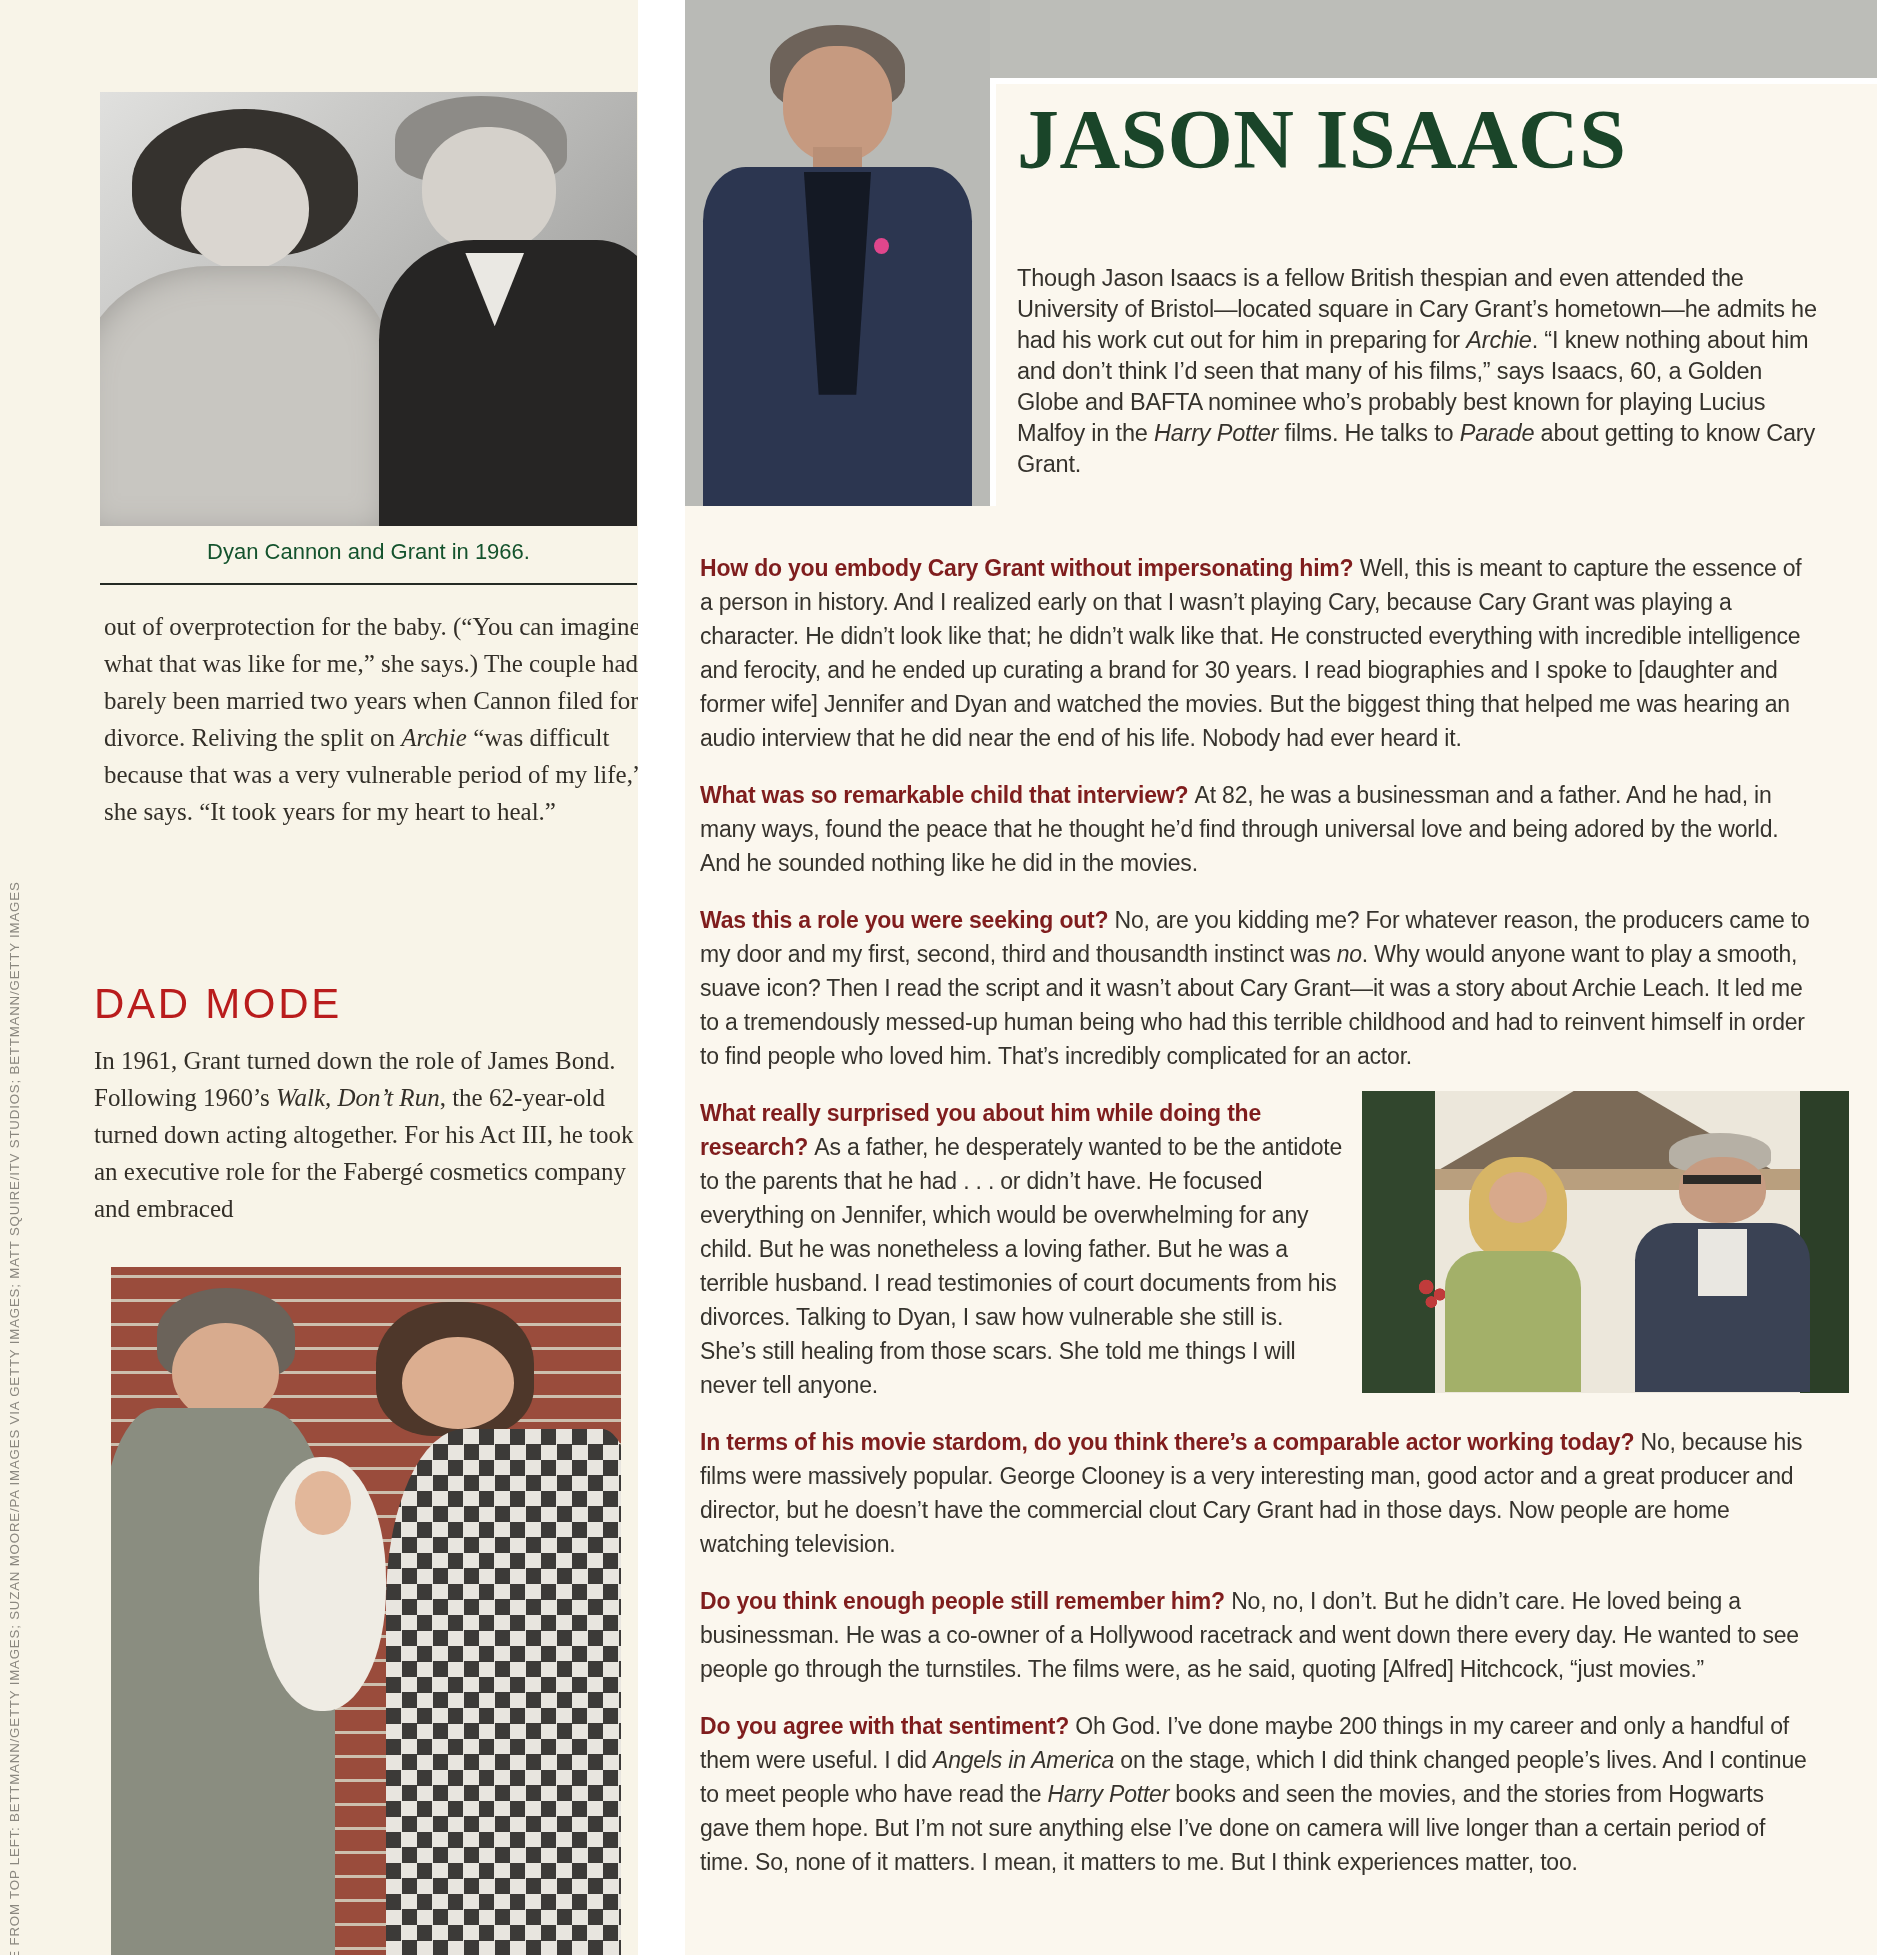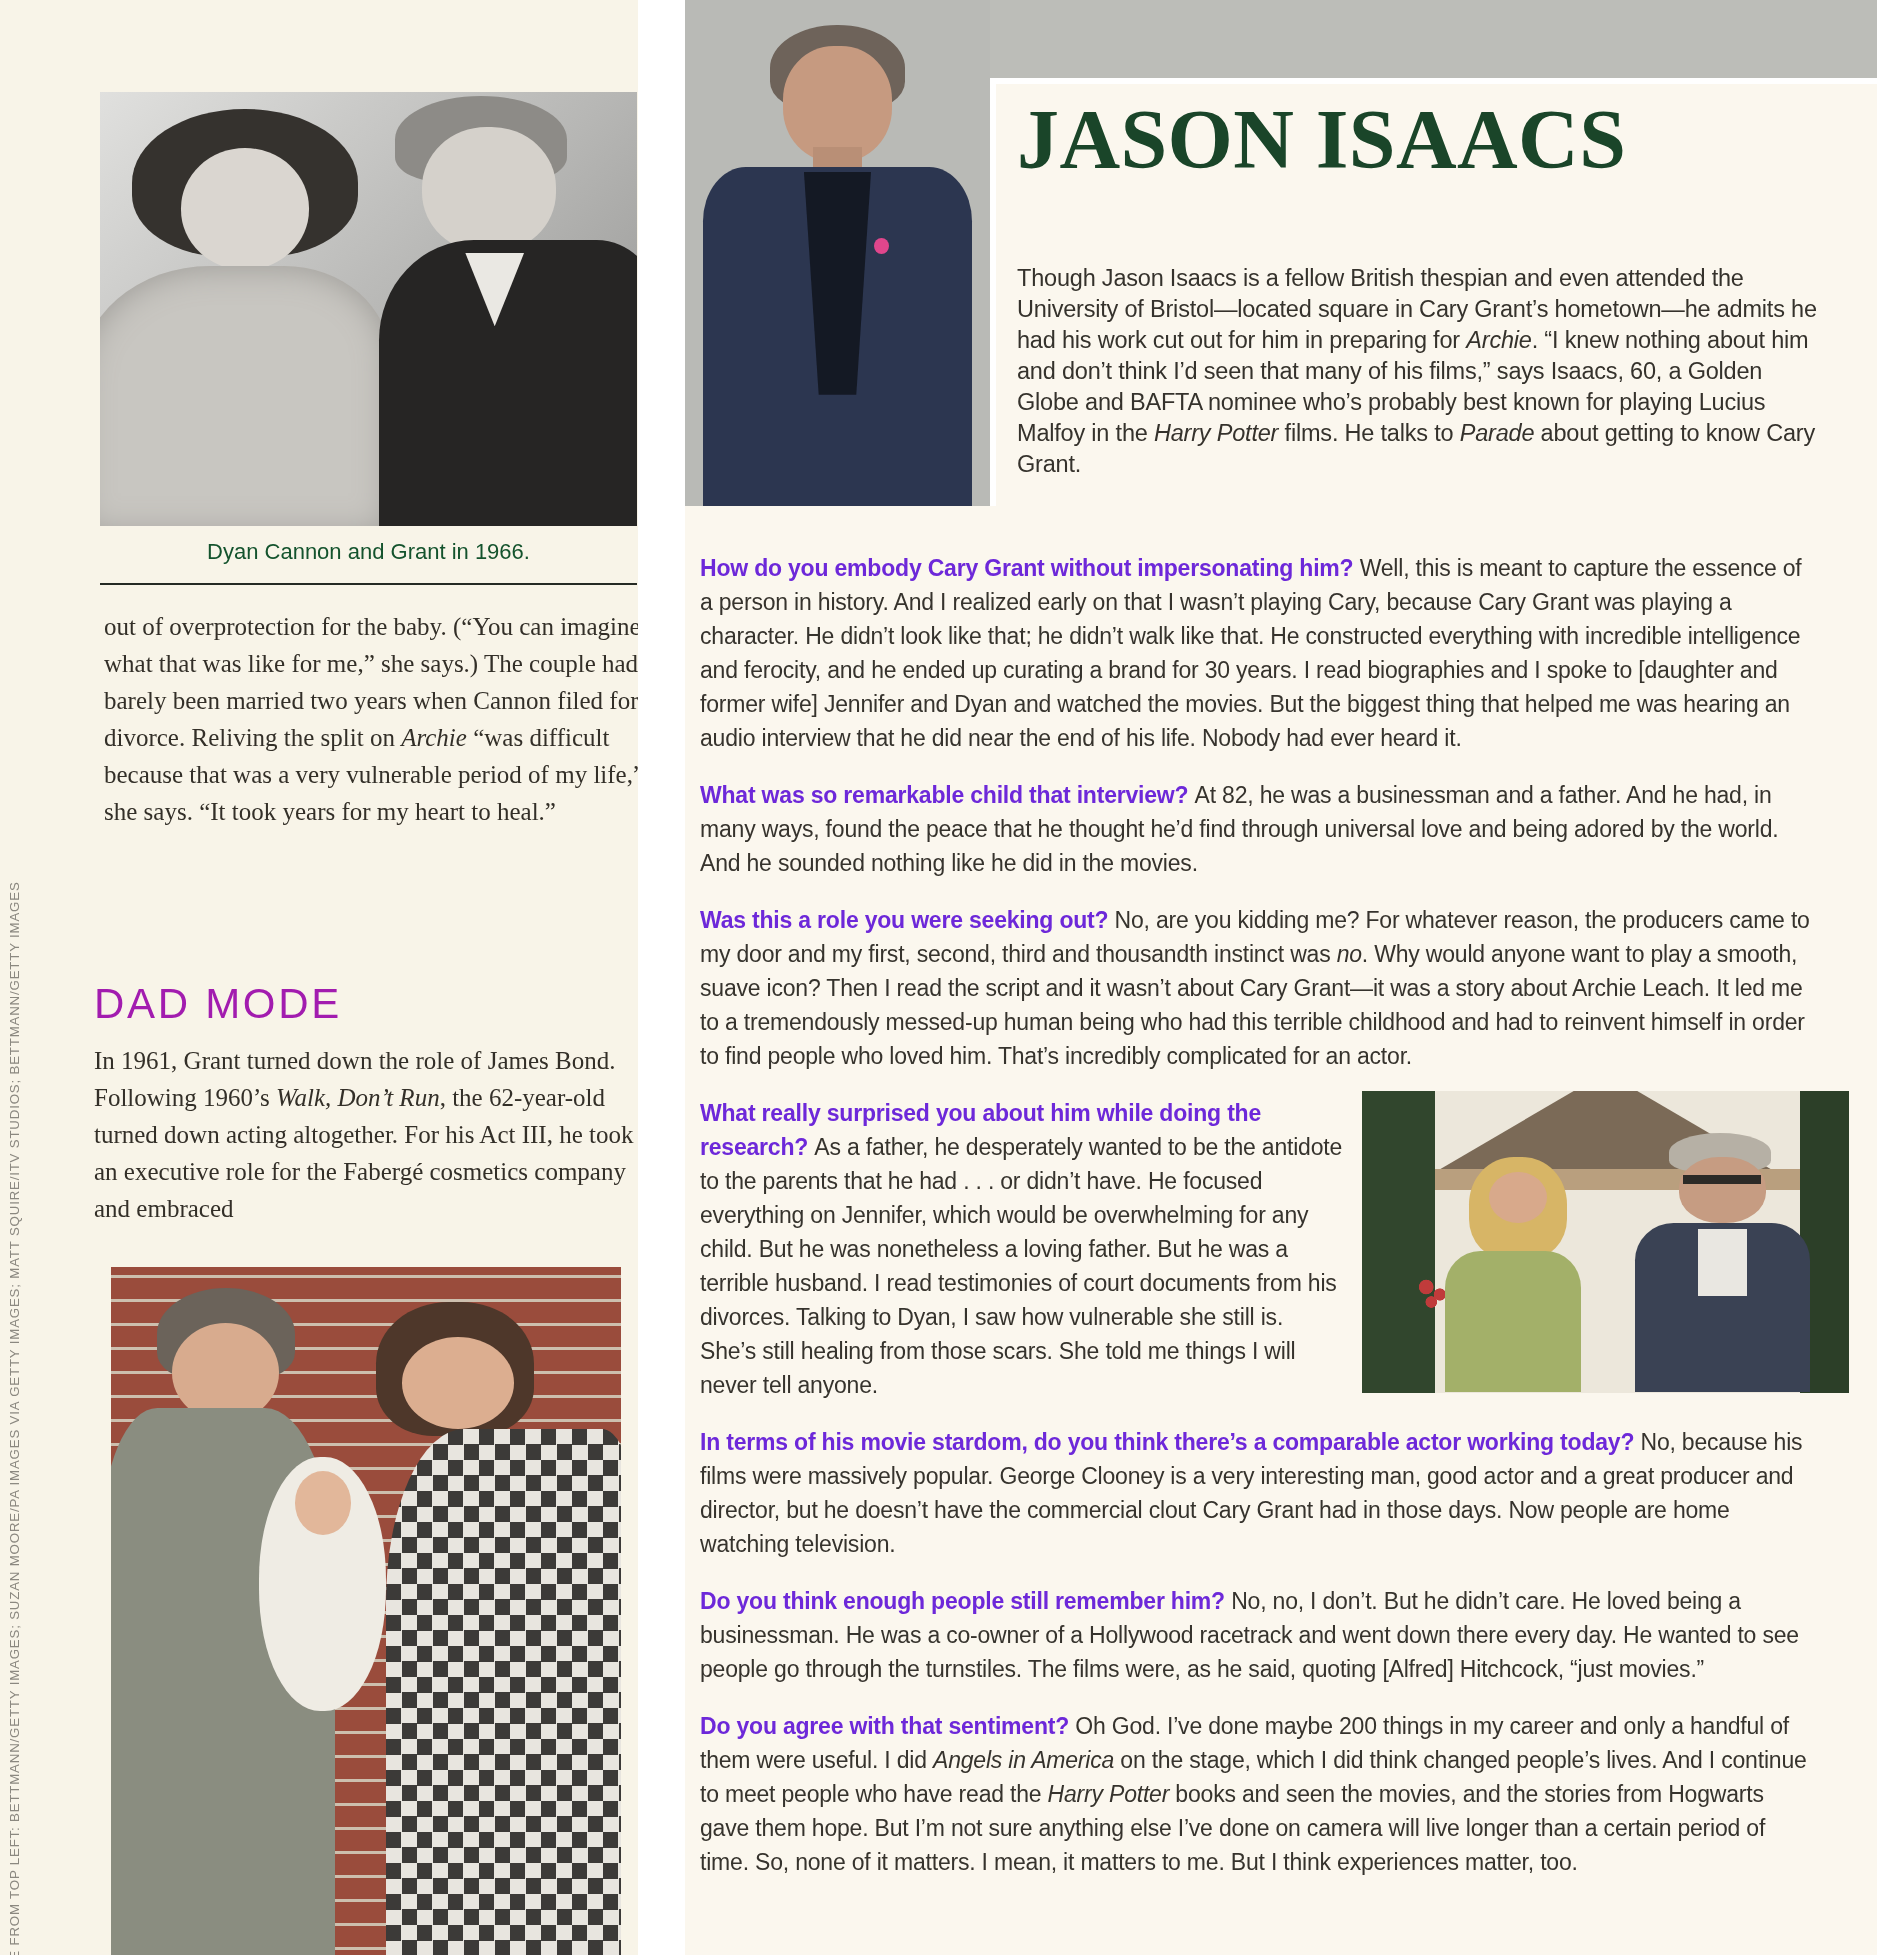--- a/index.html
+++ b/index.html
@@ -24,21 +24,21 @@
   .m-suit{right:-4%;top:34%;width:52%;height:68%;background:#262524;border-radius:34% 22% 0 0;}
   .m-shirt{right:21%;top:37%;width:11%;height:17%;background:#eae8e3;
            clip-path:polygon(0 0,100% 0,50% 100%);}
   .caption{color:#14532d;font-size:22px;text-align:center;font-weight:400;}
   #caption1{left:100px;top:539px;width:537px;}
   .rule{height:2px;background:#252a24;}
   #rule1{left:100px;top:583px;width:537px;}
   .serif-body{font-family:"Liberation Serif",serif;font-size:25px;line-height:37px;color:#332f28;}
   #para1{left:104px;top:608px;width:546px;}
   #dad-mode{left:94px;top:980px;width:546px;font-size:42px;letter-spacing:2.7px;
-            color:#a21caf;font-weight:300;}
+            color:#b91c1c;font-weight:300;}
   #para2{left:94px;top:1042px;width:546px;}
   #photo-color{left:111px;top:1267px;width:510px;height:704px;
                background:repeating-linear-gradient(0deg,#9a4c3c 0 21px,#cdbfae 21px 24px);}
   .man2-hair{left:9%;top:3%;width:27%;height:13%;background:#6b635a;border-radius:50% 50% 30% 30%;}
   .man2-face{left:12%;top:8%;width:21%;height:14%;background:#d8ab8e;border-radius:50%;}
   .man2-suit{left:-2%;top:20%;width:46%;height:80%;background:#8a8d80;border-radius:24% 30% 0 0;}
   .baby{left:29%;top:27%;width:25%;height:36%;background:#efece4;border-radius:48%;}
   .baby-face{left:36%;top:29%;width:11%;height:9%;background:#e2b79a;border-radius:50%;}
   .woman2-hair{right:17%;top:5%;width:31%;height:19%;background:#4e372a;border-radius:46% 46% 36% 36%;}
   .woman2-face{right:21%;top:10%;width:22%;height:13%;background:#dcae90;border-radius:50%;}
@@ -61,21 +61,21 @@
   .i-shirt{left:39%;top:34%;width:22%;height:44%;background:#141924;
            clip-path:polygon(0 0,100% 0,78% 100%,22% 100%);}
   .i-pin{left:62%;top:47%;width:5%;height:3.2%;background:#e0468c;border-radius:50%;}
   #headline{left:332px;top:101px;width:821px;font-family:"Liberation Serif",serif;
             font-size:84px;line-height:77px;color:#1a4529;letter-spacing:0.4px;font-weight:bold;}
   #intro{left:332px;top:263px;width:800px;font-size:23.5px;line-height:31px;color:#35322c;
          letter-spacing:-0.2px;}
   #qa-list{left:15px;top:551px;width:1115px;font-size:23px;line-height:34px;
            color:#36332d;letter-spacing:-0.2px;}
   .qa{margin:0 0 23px 0;}
-  .qa strong{font-weight:bold;color:#6d28d9;}
+  .qa strong{font-weight:bold;color:#7f1d1d;}
   .qa.narrow{width:643px;position:relative;}
   .qa-photo{position:absolute;left:662px;top:-5.5px;width:487px;height:302px;
             background:#ece7db;overflow:hidden;}
   .h-roof{left:14%;top:-6%;width:72%;height:34%;background:#7b6a57;
           clip-path:polygon(50% 0,100% 100%,0 100%);}
   .h-eave{left:10%;top:26%;width:80%;height:7%;background:#b99f7e;}
   .h-green-l{left:0;top:0;width:15%;height:100%;background:#31462d;}
   .h-green-r{right:0;top:0;width:10%;height:100%;background:#2c3f28;}
   .h-flower{left:11%;top:62%;width:7%;height:10%;
             background:radial-gradient(circle at 30% 30%,#c03b3b 22%,transparent 24%),

